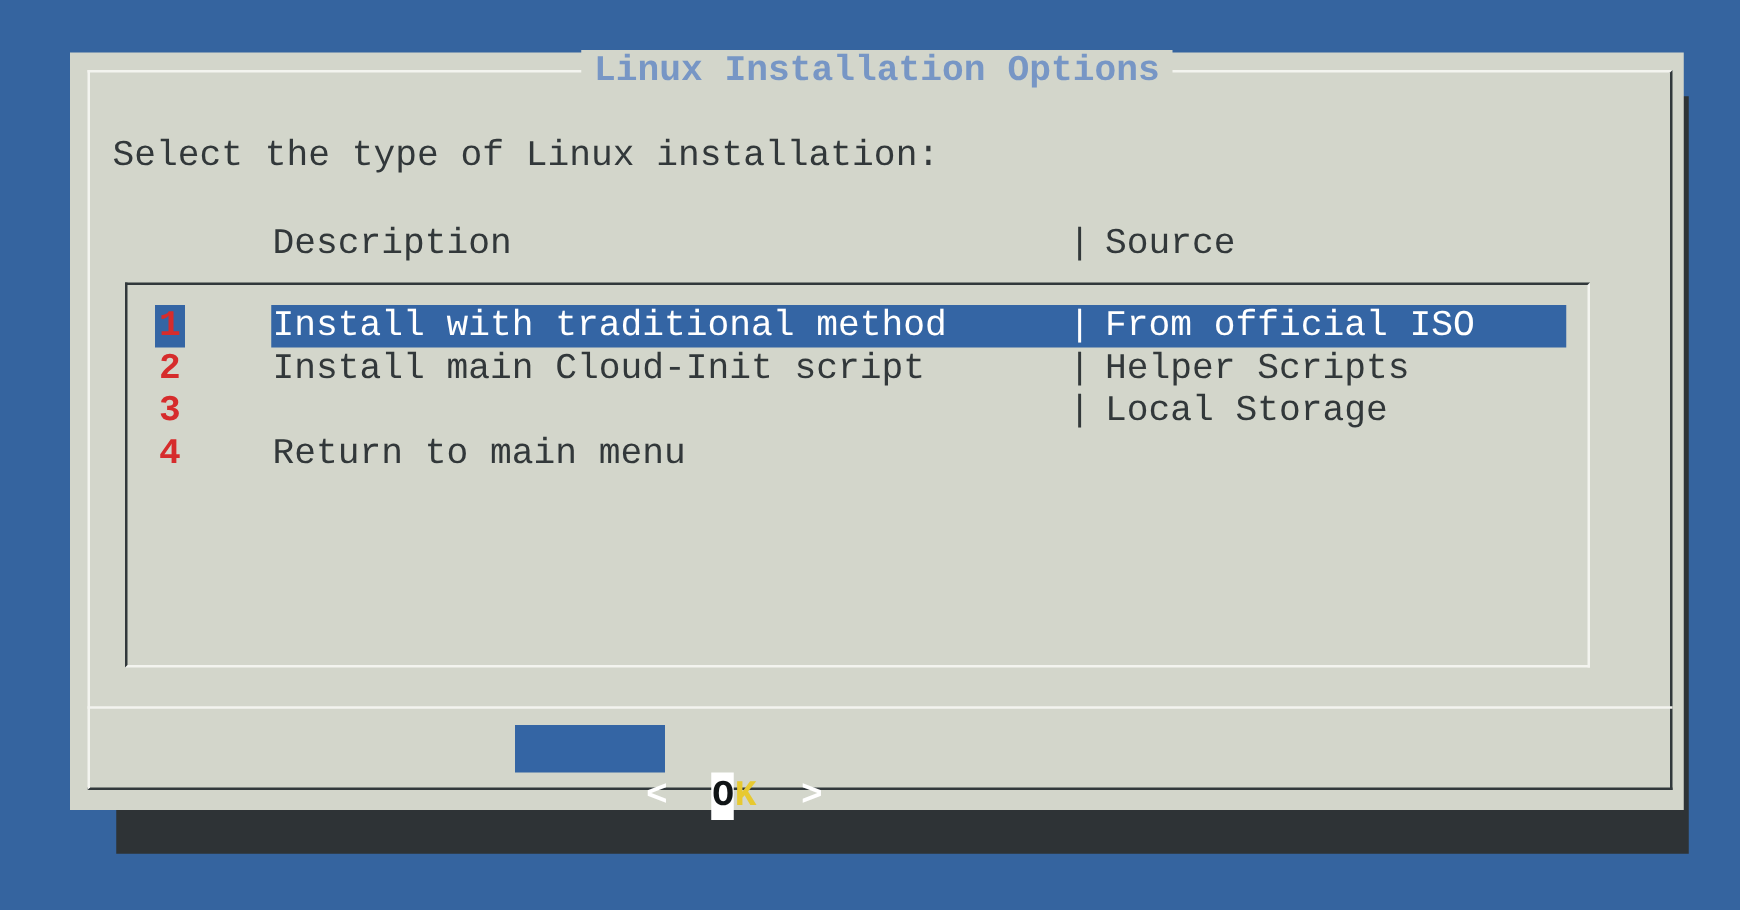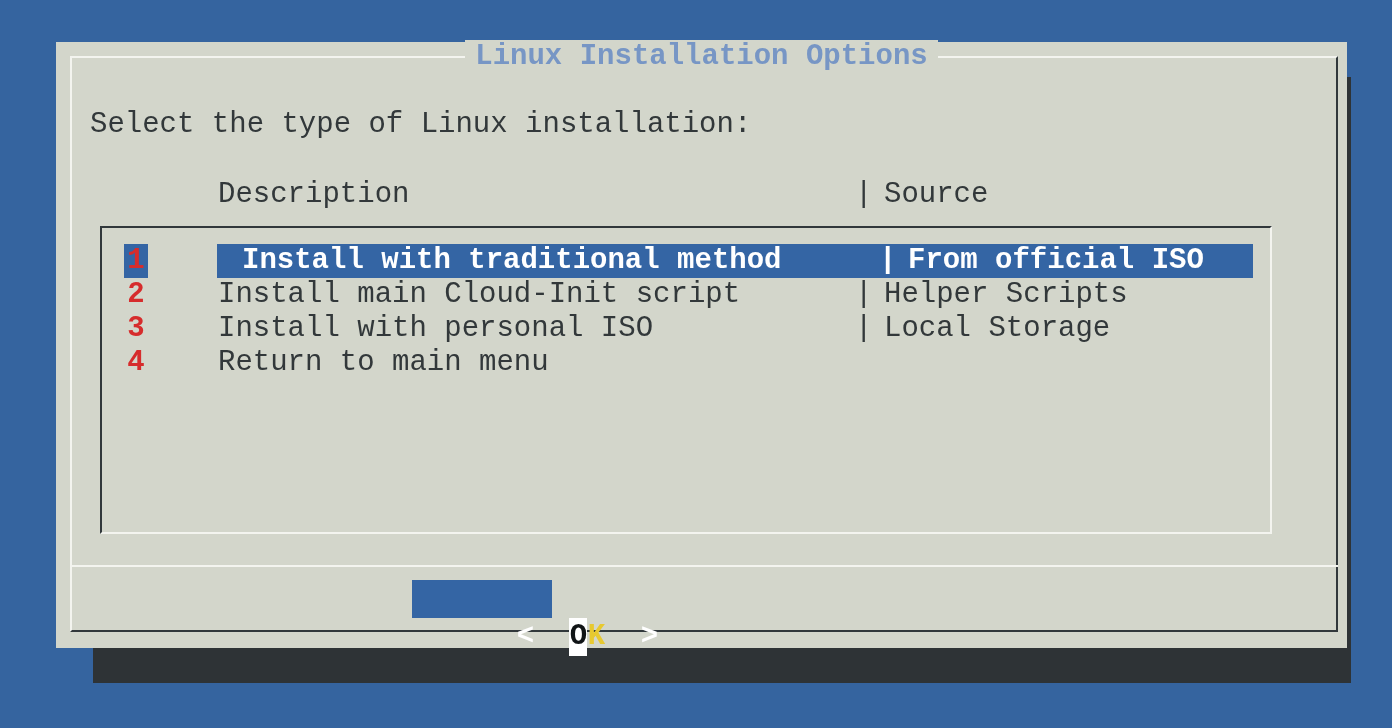--- a/index.html
+++ b/index.html
@@ -48,24 +48,24 @@
   .row{position:absolute;left:0;width:100%;height:34px;line-height:34px;}
   .tag{
     position:absolute;left:22px;width:24px;height:34px;text-align:center;
     color:#d62c2c;font-weight:bold;
   }
   .tag-sel{background:#3465a4;}
   .hl{position:absolute;left:115px;top:0;width:1036px;height:34px;background:#3465a4;}
   .desc{position:absolute;left:116px;white-space:pre;}
   .sep{position:absolute;left:753px;}
   .src{position:absolute;left:782px;white-space:pre;}
-  .sel-text{color:#ffffff;font-weight:bold;margin-left:24px;}
+  .sel-text{color:#ffffff;font-weight:normal;}
   .buttons{position:absolute;left:0;top:538px;width:100%;height:38px;line-height:38px;}
   .btn-ok{
-    position:absolute;left:356px;width:140px;height:38px;
+    position:absolute;left:356px;width:120px;height:38px;
     background:#3465a4;color:#ffffff;font-weight:bold;
     white-space:pre;text-align:left;cursor:default;
   }
   .btn-ok span{display:inline-block;vertical-align:top;height:38px;}
   .ok-ch{width:18px;text-align:center;}
   .sp2{width:35px;}
   .cursor-cell{width:18px;text-align:center;background:#ffffff;color:#101416;}
   .hotkey{width:18px;text-align:center;color:#e7c930;}
   .btn-cancel{
     position:absolute;left:659px;width:140px;height:38px;
@@ -105,21 +105,20 @@
 
     <div class="row" style="top:50px;">
       <span class="tag">2</span>
       <span class="desc">Install main Cloud-Init script</span>
       <span class="sep">|</span>
       <span class="src">Helper Scripts</span>
     </div>
 
     <div class="row" style="top:84px;">
       <span class="tag">3</span>
-      <span class="desc">Install with personal ISO</span>
       <span class="sep">|</span>
       <span class="src">Local Storage</span>
     </div>
 
     <div class="row" style="top:118px;">
       <span class="tag">4</span>
       <span class="desc">Return to main menu</span>
     </div>
 
   </div>

